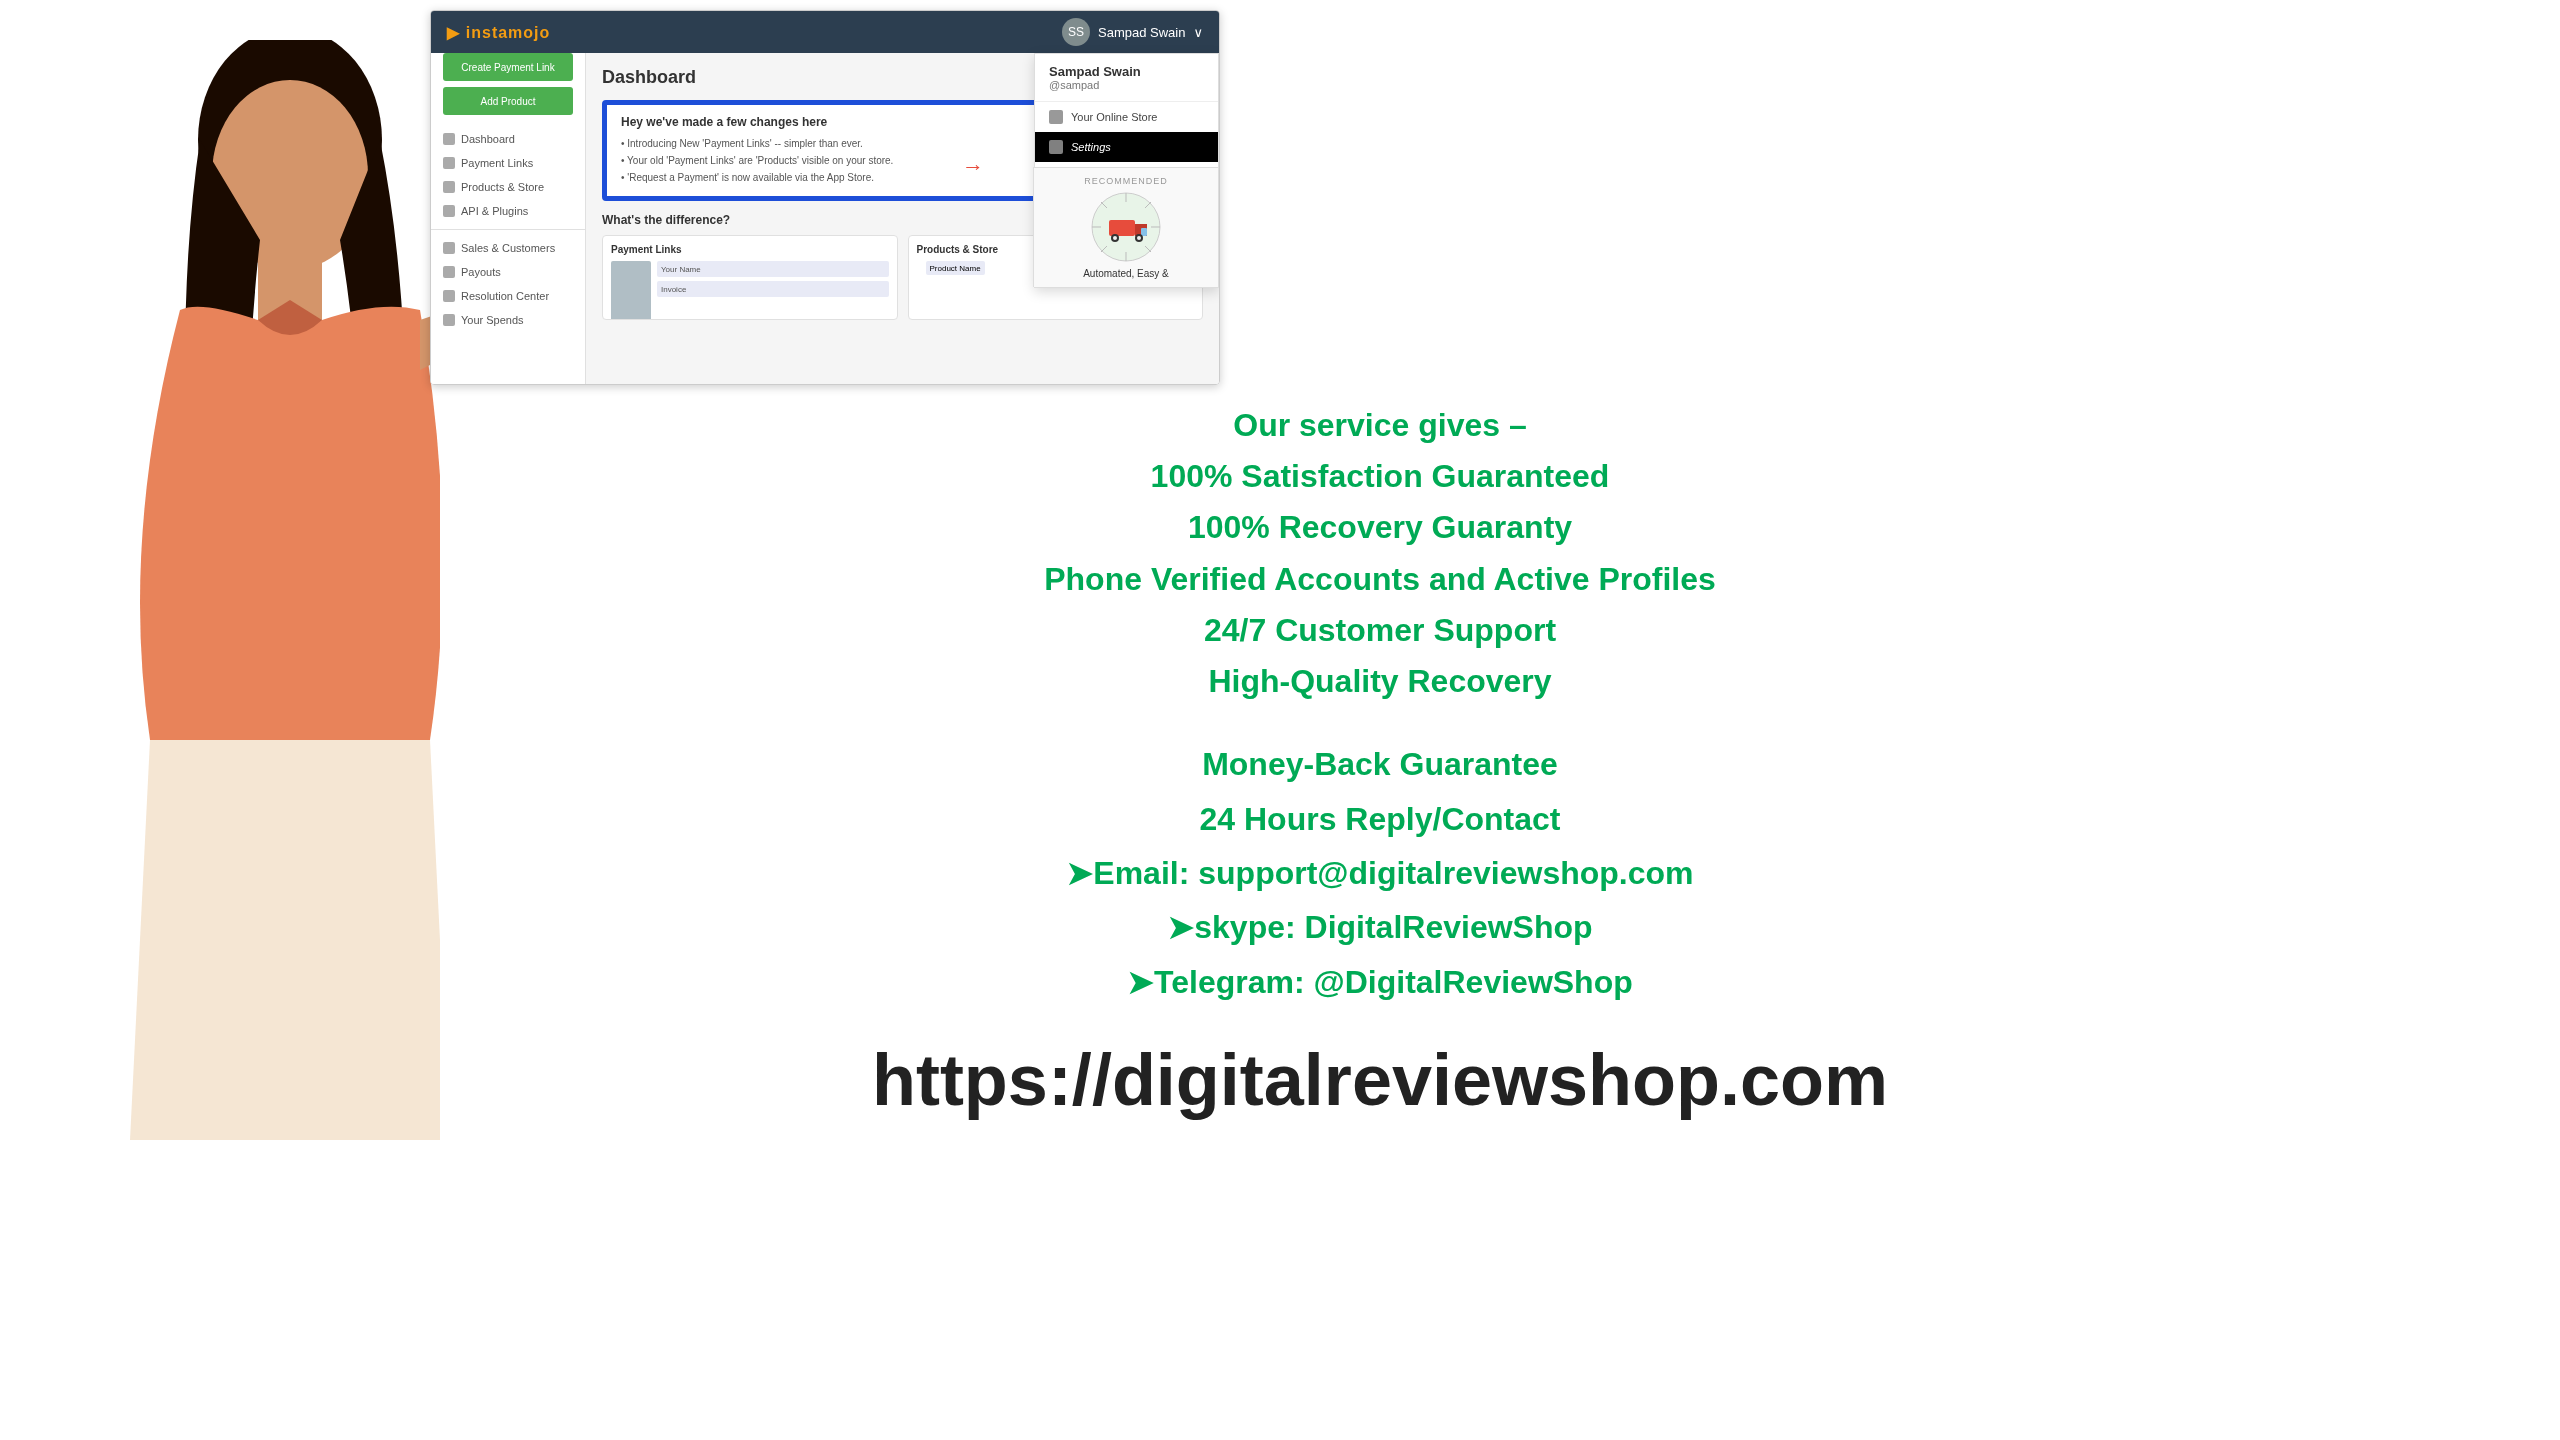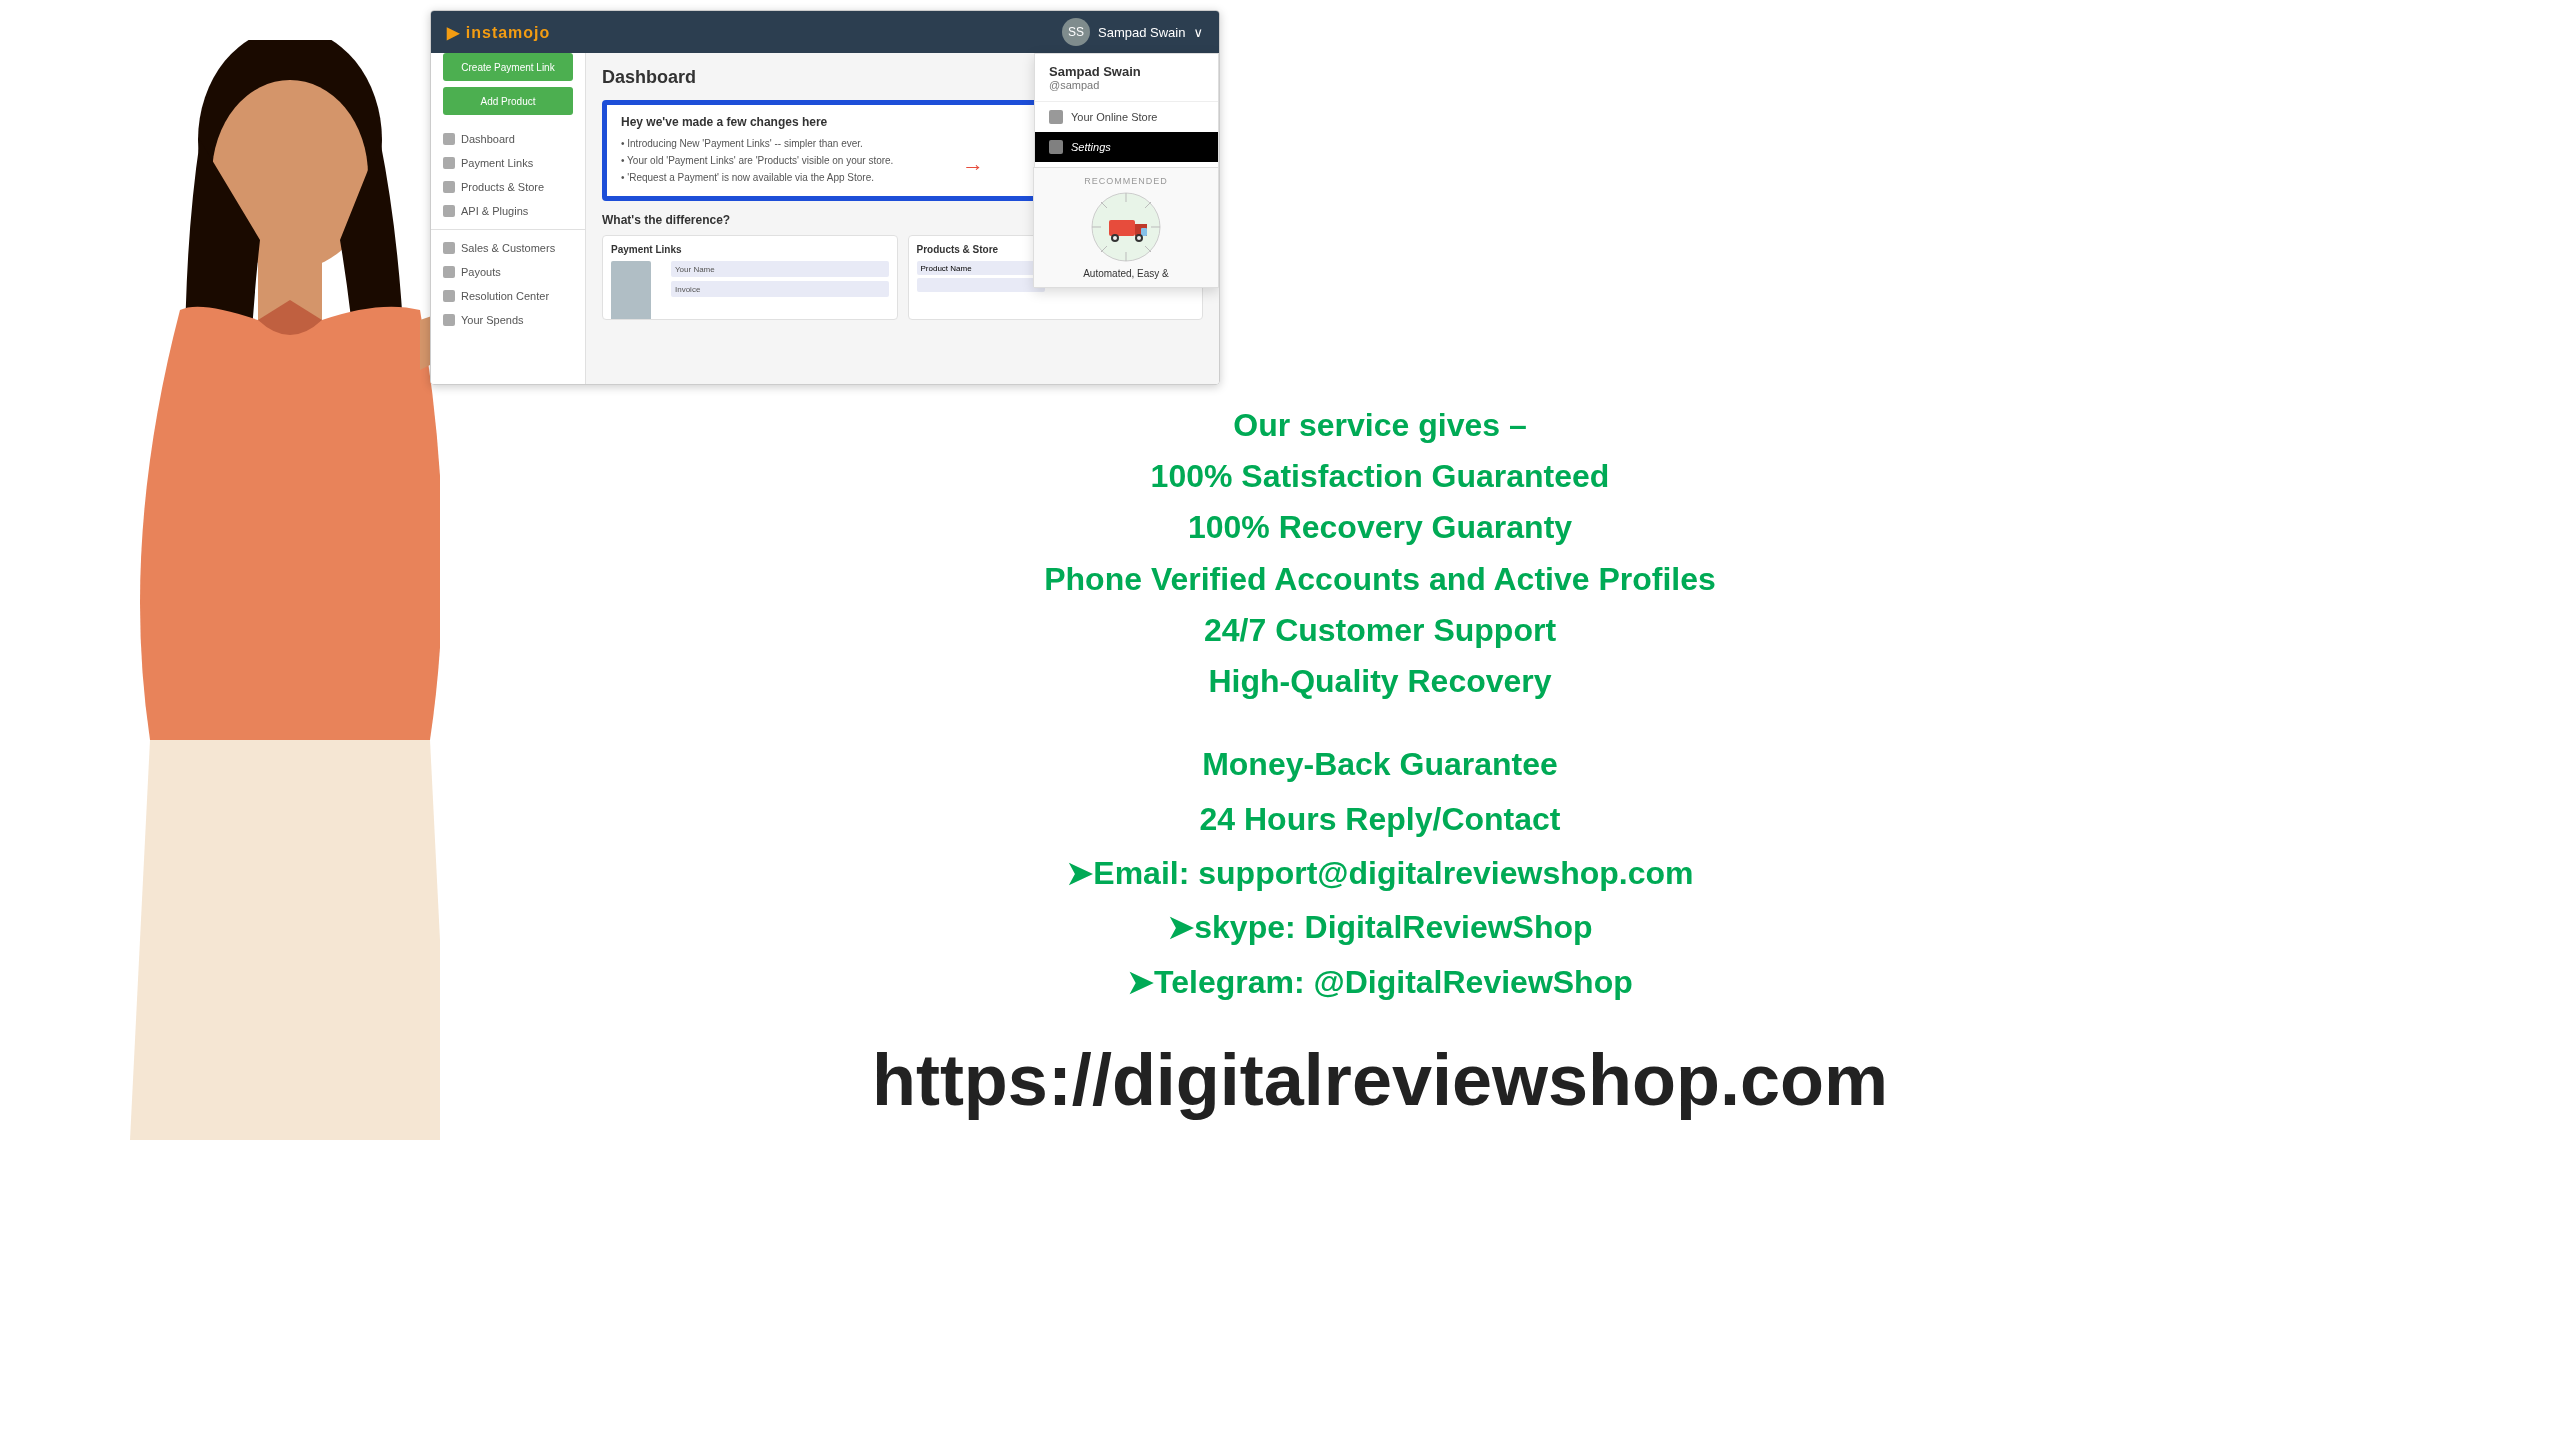--- a/index.html
+++ b/index.html
@@ -231,21 +231,21 @@
 
     .dash-card-title {
       font-size: 10px;
       font-weight: bold;
       color: #333;
       margin-bottom: 6px;
     }
 
     .dash-card-inner {
       display: flex;
-      gap: 20px;
+      gap: 6px;
       height: 60px;
     }
 
     .dash-card-left {
       width: 40px;
       background: #b0bec5;
       border-radius: 2px;
     }
 
     .dash-card-right {
@@ -532,21 +532,21 @@
             <div class="dash-card-left"></div>
             <div class="dash-card-right">
               <div class="dash-card-row">Your Name</div>
               <div class="dash-card-row">Invoice</div>
             </div>
           </div>
         </div>
         <div class="dash-card">
           <div class="dash-card-title">Products &amp; Store</div>
           <div class="dash-card-inner">
-            <div style="flex:1;display:flex;flex-direction:column;gap:3px;">
+            <div style="flex:1;display:flex;flex-direction:row;gap:3px;margin-left:9px;">
               <div style="background:#e8eaf6;height:14px;border-radius:2px;font-size:8px;padding:0 4px;display:flex;align-items:center;">Product Name</div>
               <div style="background:#e8eaf6;height:14px;border-radius:2px;"></div>
             </div>
             <div style="flex:1;">
               <div style="background:#e8eaf6;height:14px;border-radius:2px;margin-bottom:3px;font-size:8px;padding:0 4px;display:flex;align-items:center;">Your Store</div>
               <div class="dash-card-grid">
                 <div class="dash-card-cell"></div>
                 <div class="dash-card-cell"></div>
                 <div class="dash-card-cell"></div>
                 <div class="dash-card-cell"></div>

